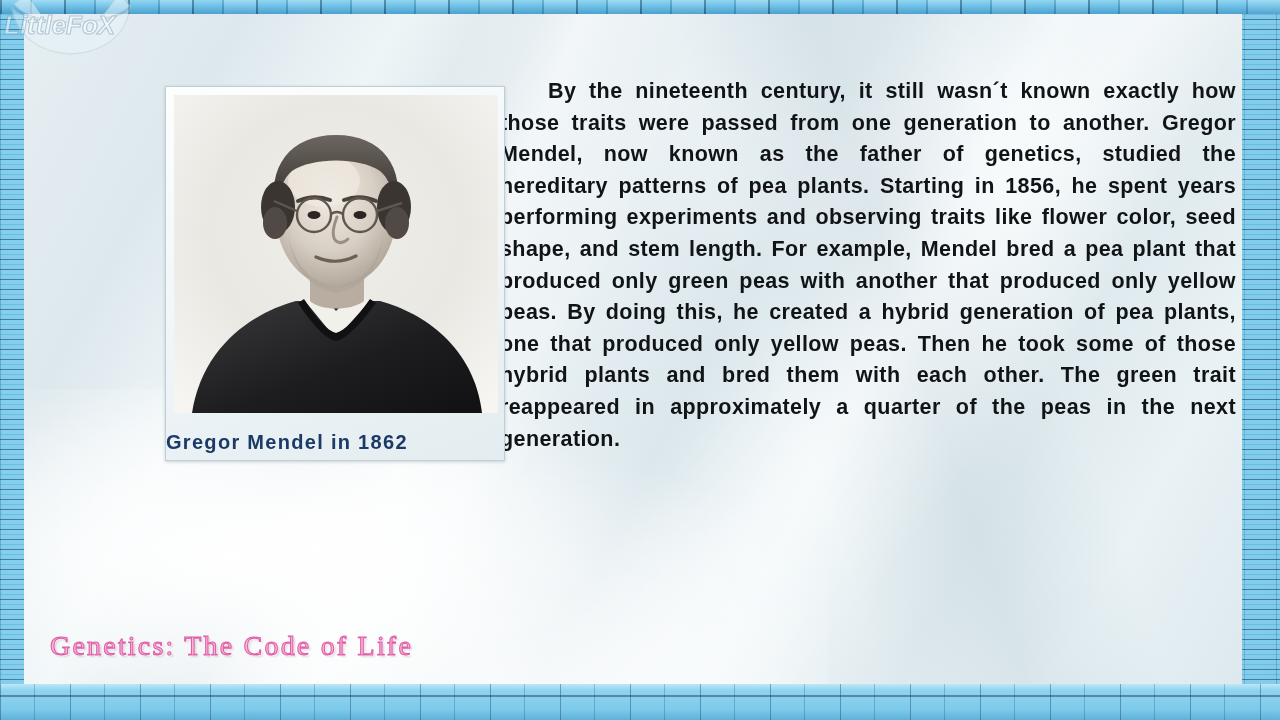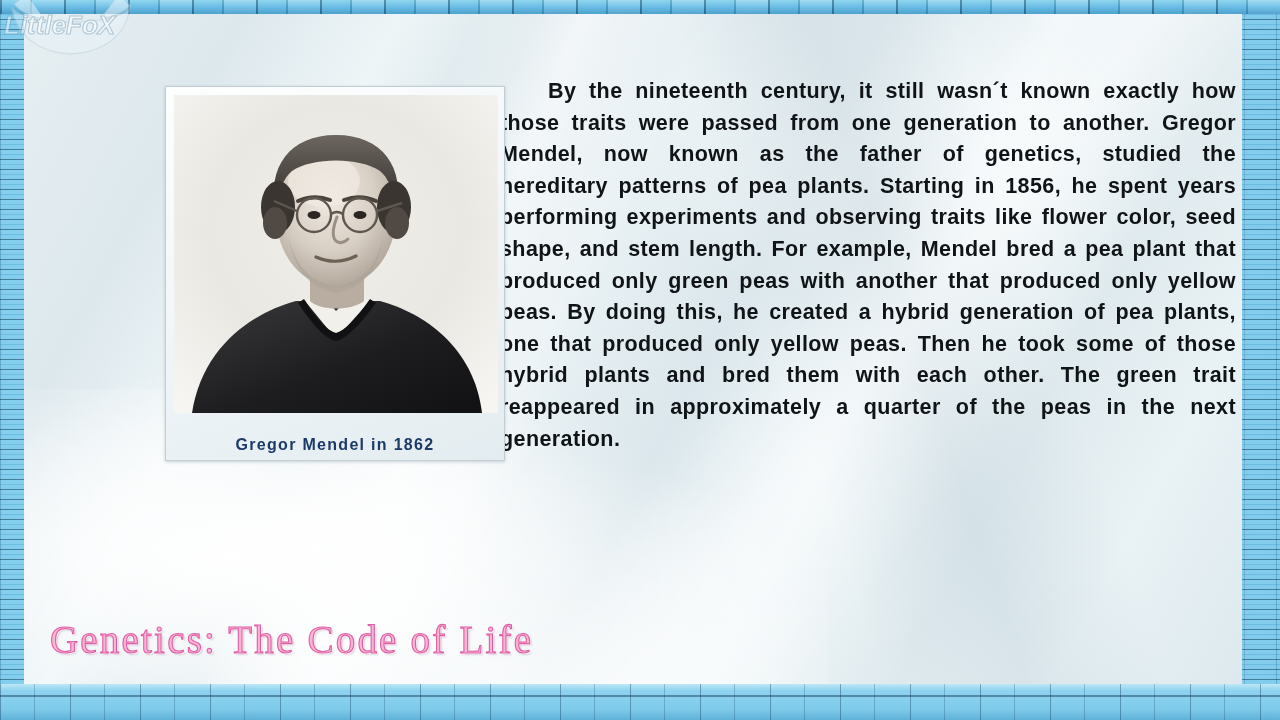--- a/index.html
+++ b/index.html
@@ -101,23 +101,23 @@
   #portrait-photo {
     position:absolute; left:8px; top:8px; width:324px; height:318px;
     background:
       radial-gradient(ellipse 120px 150px at 50% 44%, #6b6b6b 0%, #9b9b9b 28%, #d7d7d4 58%, #eeeeea 78%, #f4f3ef 100%),
       linear-gradient(180deg,#f6f5f1,#efeeea);
     overflow:hidden;
   }
   #portrait-photo svg{ position:absolute; inset:0; width:100%; height:100%; }
   #portrait-caption {
     position:absolute; left:0; right:0; bottom:6px;
-    text-align:center;
+    text-align:left;
     color:#1b3a68;
-    font-size:16px; font-weight:bold; letter-spacing:1.3px;
+    font-size:20px; font-weight:bold; letter-spacing:1.3px;
     font-family:"Liberation Sans", sans-serif;
   }
 
   
   #body-text {
     position:absolute; left:28px; top:62px; right:6px;
     z-index:2;
     color:#111417;
     font-size:21.5px; font-weight:bold;
     line-height:31.6px;
@@ -127,21 +127,21 @@
     font-family:"Liberation Sans", sans-serif;
   }
   #body-text .indent{ display:inline-block; width:48px; }
   #float-box{ float:left; width:448px; height:402px; shape-outside:margin-box; }
 
   
   #episode-title {
     position:absolute; left:26px; bottom:22px;
     z-index:3;
     font-family:"Liberation Serif", serif;
-    font-size:39px;
+    font-size:28px;
     font-weight:normal;
     letter-spacing:2.2px;
     color:#f7b6d4;
     -webkit-text-stroke:1.1px #e060a8;
     text-shadow:
       1px 1px 0 rgba(255,255,255,.75),
       2px 2px 2px rgba(120,60,100,.22);
     white-space:nowrap;
   }
 </style>

